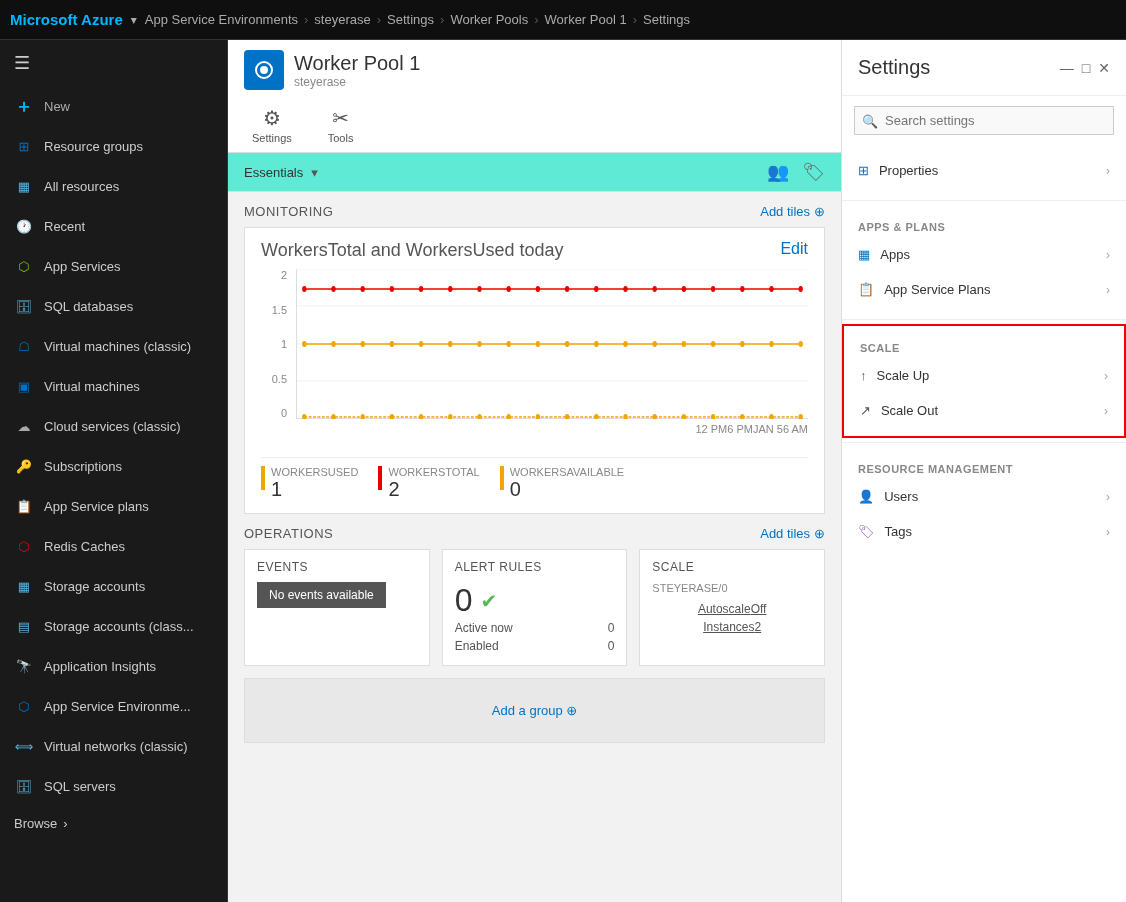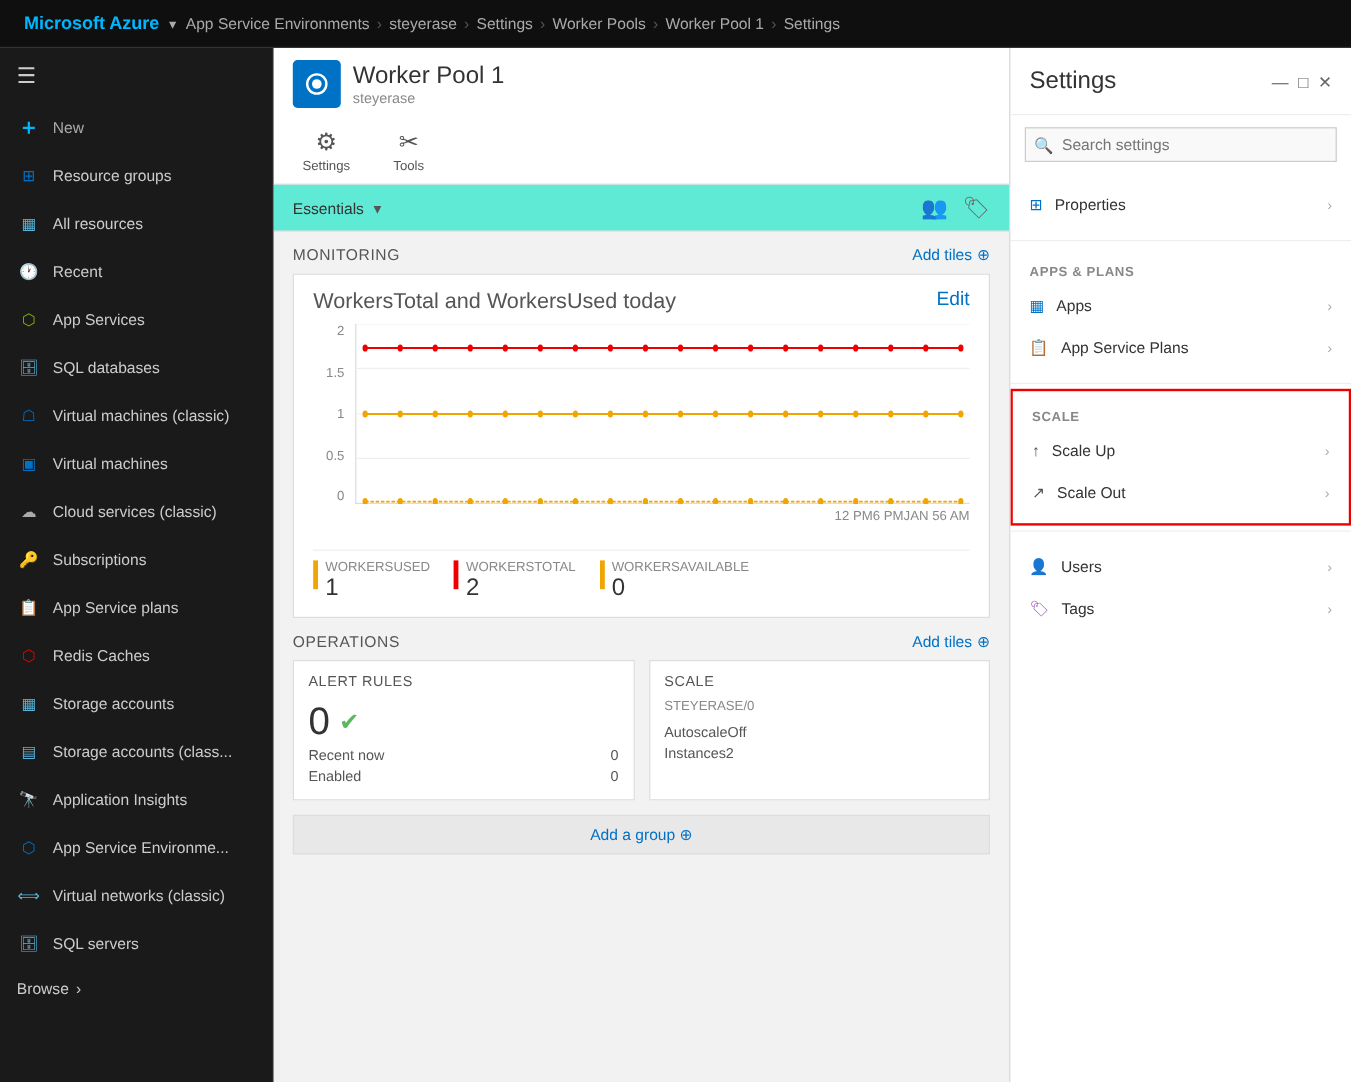--- a/index.html
+++ b/index.html
@@ -1,19 +1,19 @@
 <!DOCTYPE html>
 <html><head>
   <meta charset="utf-8">
   <style>
     * { box-sizing: border-box; margin: 0; padding: 0; }
     body { font-family: 'Segoe UI', Arial, sans-serif; font-size: 13px; background: #1a1a1a; color: #ccc; overflow: hidden; width: 1126px; height: 902px; }
 
     
-    .topbar { background: #0f0f0f; height: 40px; display: flex; align-items: center; padding: 0 20px; gap: 8px; border-bottom: 1px solid #333; }
+    .topbar { background: #0f0f0f; height: 40px; display: flex; align-items: center; padding: 0 10px; gap: 8px; border-bottom: 1px solid #333; }
     .topbar-brand { color: #00b7ff; font-size: 15px; font-weight: 600; cursor: pointer; }
     .topbar-chevron { color: #aaa; font-size: 12px; }
     .topbar-breadcrumb { color: #aaa; font-size: 13px; display: flex; align-items: center; gap: 6px; }
     .topbar-breadcrumb span { cursor: pointer; }
     .topbar-sep { color: #555; }
 
     
     .layout { display: flex; height: calc(902px - 40px); }
 
     
@@ -67,23 +67,23 @@
 
     
     .operations-row { display: flex; gap: 12px; margin-bottom: 12px; }
     .ops-card { background: #fff; border: 1px solid #ddd; padding: 10px 12px; flex: 1; }
     .ops-card-title { font-size: 12px; color: #555; margin-bottom: 8px; text-transform: uppercase; letter-spacing: 0.5px; }
     .ops-card-subtitle { font-size: 11px; color: #888; margin-bottom: 6px; }
     .no-events-btn { background: #555; color: #fff; border: none; padding: 6px 12px; font-size: 12px; cursor: pointer; }
     .alert-count { font-size: 32px; color: #333; font-weight: 300; display: flex; align-items: center; gap: 8px; }
     .alert-ok { color: #5cb85c; font-size: 20px; }
     .alert-row { display: flex; justify-content: space-between; font-size: 12px; color: #555; padding: 2px 0; }
-    .scale-row { font-size: 12px; color: #555; padding: 2px 0; display: flex; justify-content: flex-start; }
-
-    .add-group-bar { background: #e8e8e8; border: 1px solid #ddd; padding: 8px; text-align: center; color: #0072c6; cursor: pointer; font-size: 13px; }
+    .scale-row { font-size: 12px; color: #555; padding: 2px 0; display: flex; justify-content: center; text-decoration: underline; }
+
+    .add-group-bar { background: #e8e8e8; border: 1px solid #ddd; padding: 24px; text-align: center; color: #0072c6; cursor: pointer; font-size: 13px; }
 
     
     .right-panel { width: 285px; background: #fff; border-left: 1px solid #ddd; display: flex; flex-direction: column; overflow-y: auto; flex-shrink: 0; }
     .right-panel-header { padding: 16px; font-size: 20px; font-weight: 300; color: #333; border-bottom: 1px solid #eee; display: flex; justify-content: space-between; align-items: center; }
     .right-panel-header .close-btns { display: flex; gap: 8px; }
     .right-panel-header .close-btns button { background: none; border: none; cursor: pointer; color: #666; font-size: 14px; }
 
     .search-settings { margin: 10px 12px; position: relative; }
     .search-settings input { width: 100%; padding: 6px 10px 6px 30px; border: 1px solid #ccc; background: #f9f9f9; color: #555; font-size: 13px; }
     .search-settings .search-icon { position: absolute; left: 8px; top: 50%; transform: translateY(-50%); color: #888; font-size: 13px; }
@@ -364,29 +364,33 @@
       <div class="section-header">
         <span class="section-title">Operations</span>
         <span class="add-tiles-btn">
           <span>Add tiles</span>
           <span>⊕</span>
         </span>
       </div>
 
       <div class="operations-row">
 
+        <div class="ops-card">
+          <div class="ops-card-title">Events</div>
+          <button class="no-events-btn">No events available</button>
+        </div>
 
         <div class="ops-card">
           <div class="ops-card-title">Alert rules</div>
           <div class="alert-count">
             <span>0</span>
             <span class="alert-ok">✔</span>
           </div>
           <div class="alert-row">
-            <span>Recent now</span>
+            <span>Active now</span>
             <span>0</span>
           </div>
           <div class="alert-row">
             <span>Enabled</span>
             <span>0</span>
           </div>
         </div>
 
         <div class="ops-card">
           <div class="ops-card-title">Scale</div>
@@ -467,20 +471,21 @@
         <div class="item-left">
           <span style="color:#555">↗</span>
           <span>Scale Out</span>
         </div>
         <span class="chevron">›</span>
       </div>
     </div>
     <hr class="settings-divider">
 
     <div class="settings-section">
+      <div class="settings-section-label">RESOURCE MANAGEMENT</div>
       <div class="settings-item">
         <div class="item-left">
           <span style="color:#0072c6">👤</span>
           <span>Users</span>
         </div>
         <span class="chevron">›</span>
       </div>
       <div class="settings-item">
         <div class="item-left">
           <span style="color:#9b59b6">🏷</span>

